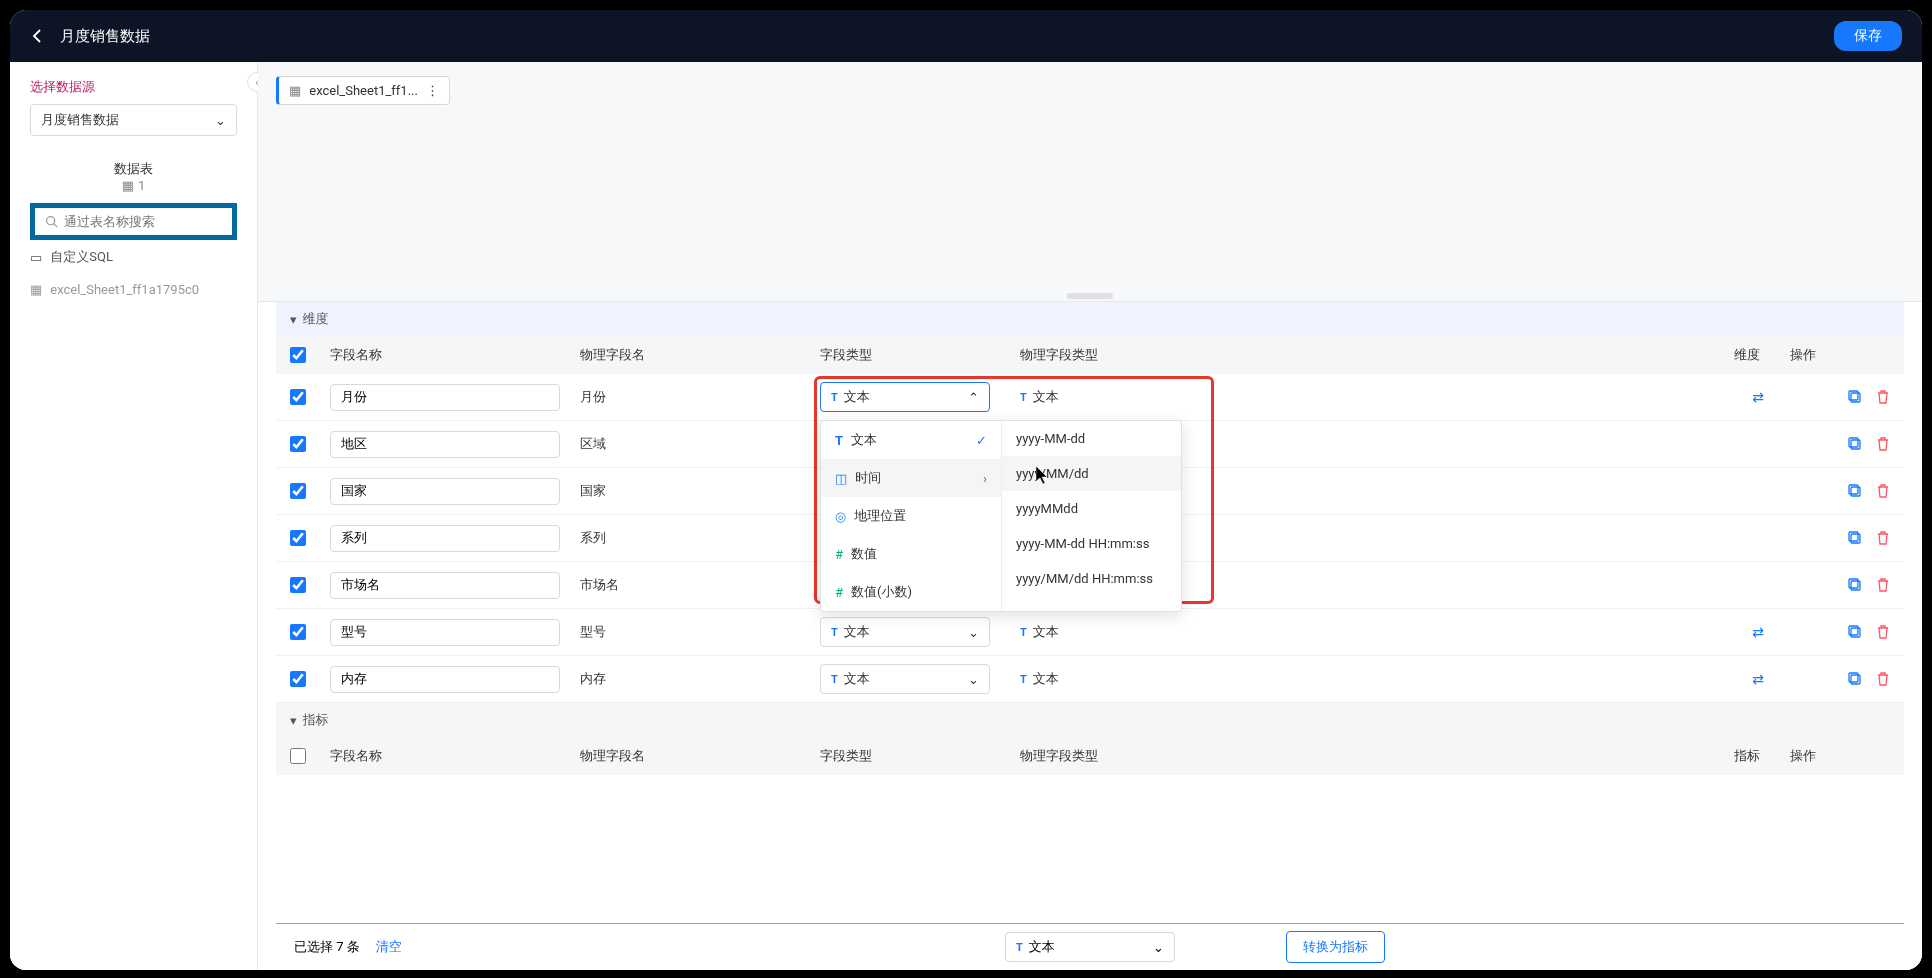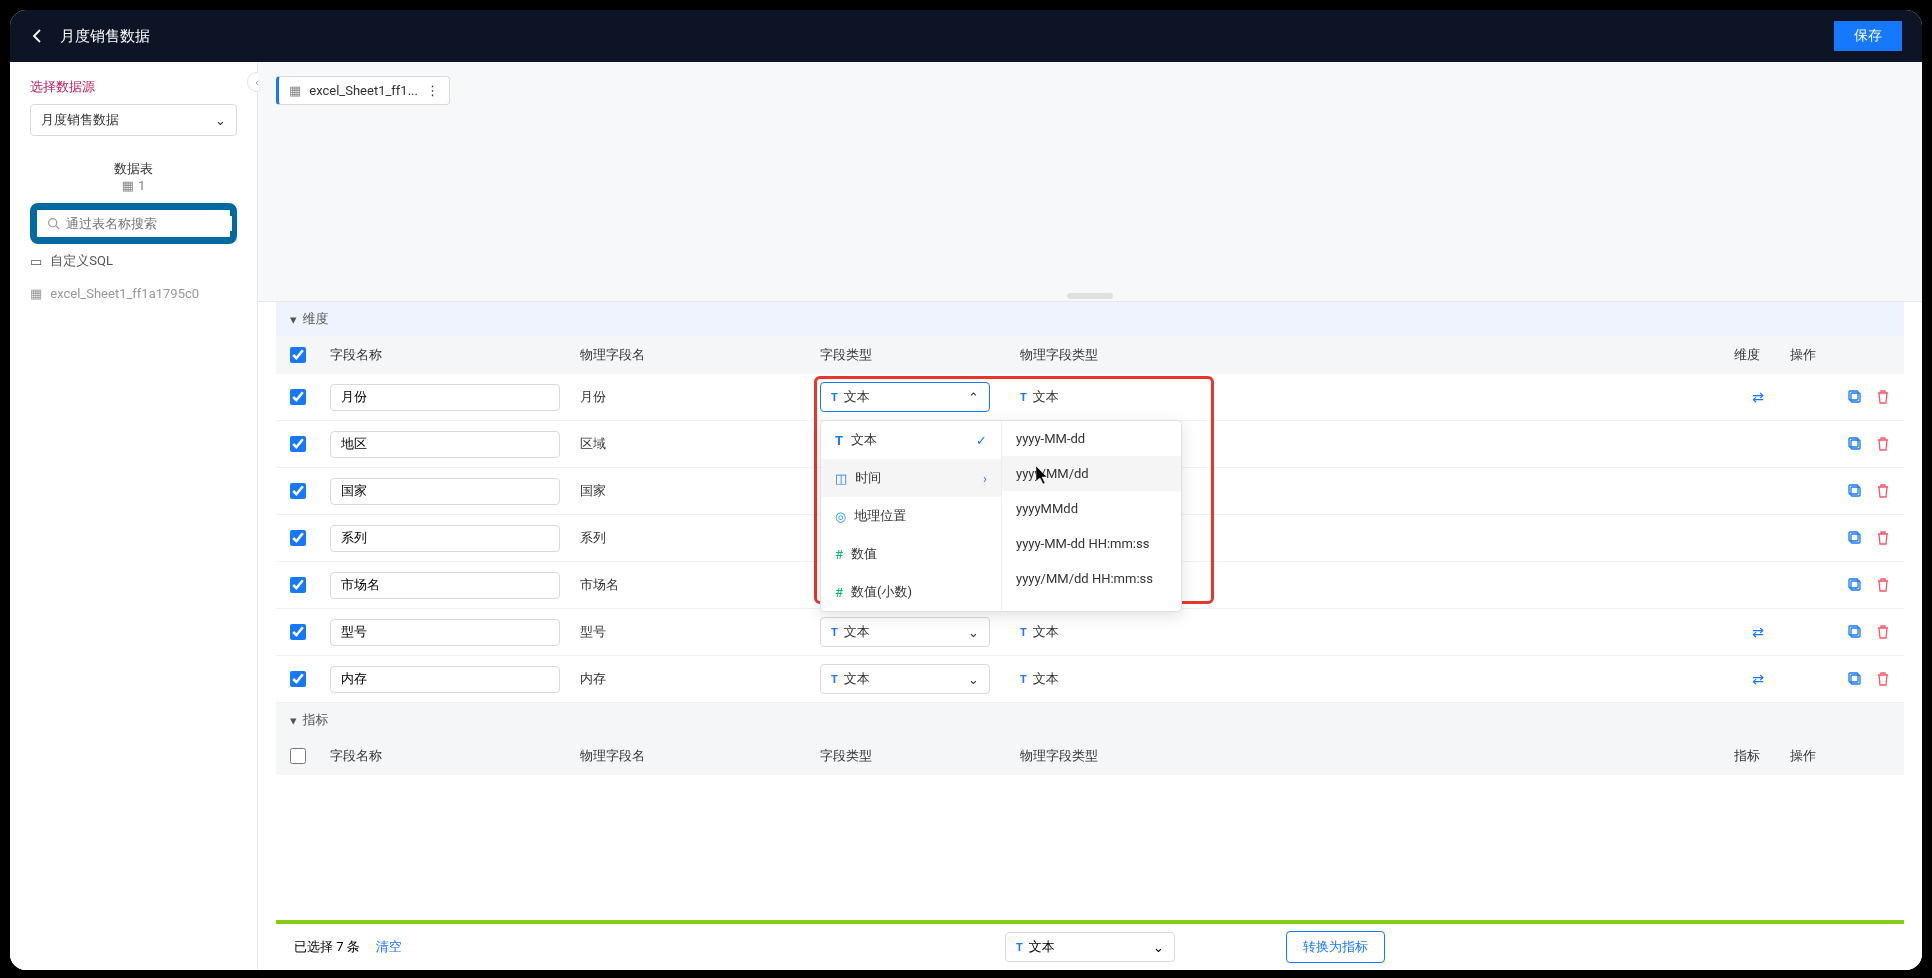--- a/index.html
+++ b/index.html
@@ -2,30 +2,30 @@
 <html><head>
 <meta charset="utf-8">
 <style>
 * { margin:0; padding:0; box-sizing:border-box; font-family:-apple-system,BlinkMacSystemFont,"Segoe UI",Roboto,"Helvetica Neue",Arial,sans-serif; }
 body { background:#000; padding:10px; }
 .app { background:#fff; border-radius:16px; overflow:hidden; width:100%; height:960px; display:flex; flex-direction:column; }
 .topbar { background:#0d1426; color:#fff; height:52px; display:flex; align-items:center; padding:0 20px; justify-content:space-between; }
 .topbar-left { display:flex; align-items:center; gap:14px; }
 .back-icon { cursor:pointer; }
 .topbar-title { font-size:15px; font-weight:500; }
-.save-btn { background:#1677ff; color:#fff; border:none; padding:6px 20px; border-radius:0; font-size:14px; cursor:pointer; }
+.save-btn { background:#1677ff; color:#fff; border:none; padding:6px 20px; border-radius:12px; font-size:14px; cursor:pointer; }
 .body { flex:1; display:flex; overflow:hidden; background:#fff; }
 .sidebar { width:248px; border-right:1px solid #e8e8e8; padding:16px 20px; background:#fff; position:relative; }
 .collapse-handle { position:absolute; right:-10px; top:10px; width:20px; height:20px; background:#fff; border:1px solid #e0e0e0; border-radius:50%; display:flex; align-items:center; justify-content:center; font-size:10px; color:#888; cursor:pointer; }
 .side-label { font-size:13px; color:#be185d; margin-bottom:8px; }
 .side-select { width:100%; border:1px solid #d9d9d9; border-radius:4px; padding:6px 10px; font-size:13px; display:flex; justify-content:space-between; align-items:center; cursor:pointer; color:#333; }
 .side-section { margin-top:24px; }
 .side-section-head { display:flex; justify-content:space-between; align-items:center; font-size:13px; color:#333; margin-bottom:10px;flex-direction:column; }
 .side-section-head .count { color:#888; display:flex; align-items:center; gap:4px; }
-.side-search { width:100%; border:7px solid #0369a1; border-radius:8px; padding:6px 10px; font-size:13px; display:flex; align-items:center; gap:6px; color:#aaa; }
+.side-search { width:100%; border:5px solid #0369a1; border-radius:0; padding:6px 10px; font-size:13px; display:flex; align-items:center; gap:6px; color:#aaa; }
 .side-search input { border:none; outline:none; flex:1; font-size:13px; }
 .side-item { display:flex; align-items:center; gap:8px; padding:8px 0; font-size:13px; color:#555; cursor:pointer; }
 .side-item.muted { color:#999; }
 .main { flex:1; display:flex; flex-direction:column; overflow:hidden; }
 .canvas { height:240px; background:#f7f8fa; border-bottom:1px solid #e8e8e8; padding:14px 18px; position:relative; }
 .source-chip { background:#fff; border:1px solid #d9d9d9; border-left:3px solid #1677ff; border-radius:4px; padding:6px 10px; display:inline-flex; align-items:center; gap:8px; font-size:13px; color:#333; max-width:200px; }
 .source-chip .grid-ic { color:#888; }
 .source-chip .name { overflow:hidden; text-overflow:ellipsis; white-space:nowrap; max-width:120px; }
 .drag-handle { position:absolute; bottom:2px; left:50%; transform:translateX(-50%); width:46px; height:6px; background:#e0e0e0; border-radius:3px; }
 .content { flex:1; display:flex; flex-direction:column; padding:0 18px; overflow:hidden; }
@@ -55,21 +55,21 @@
 .dd-item { padding:10px 14px; font-size:13px; display:flex; align-items:center; justify-content:space-between; cursor:pointer; }
 .dd-item:hover,.dd-item.hover { background:#f5f5f5; }
 .dd-item .lbl { display:flex; align-items:center; gap:8px; }
 .dd-item .check { color:#1677ff; }
 .ic-text { color:#1677ff; font-weight:bold; }
 .ic-time { color:#1677ff; }
 .ic-geo { color:#1890ff; }
 .ic-num { color:#00b96b; }
 .highlight-box { position:absolute; border:3px solid #e8362d; border-radius:6px; pointer-events:none; z-index:40; }
 .cursor { position:absolute; width:16px; height:20px; z-index:60; pointer-events:none; }
-.footer { padding:14px 18px; display:flex; align-items:center; gap:16px; font-size:13px; border-top:4px solid #84cc16; position:relative; }
+.footer { padding:14px 18px; display:flex; align-items:center; gap:16px; font-size:13px; border-top:1px solid #84cc16; position:relative; }
 .footer .clear { color:#1677ff; cursor:pointer; }
 .footer-center { position:absolute; left:50%; transform:translateX(-50%); }
 .footer .type-select { width:170px; }
 .convert-btn { border:1px solid #1677ff; color:#1677ff; background:#fff; padding:6px 16px; border-radius:4px; font-size:13px; cursor:pointer; position:absolute; left:1010px; }
 svg { display:block; }
 </style>
 </head>
 <body>
 
 <div class="app">

